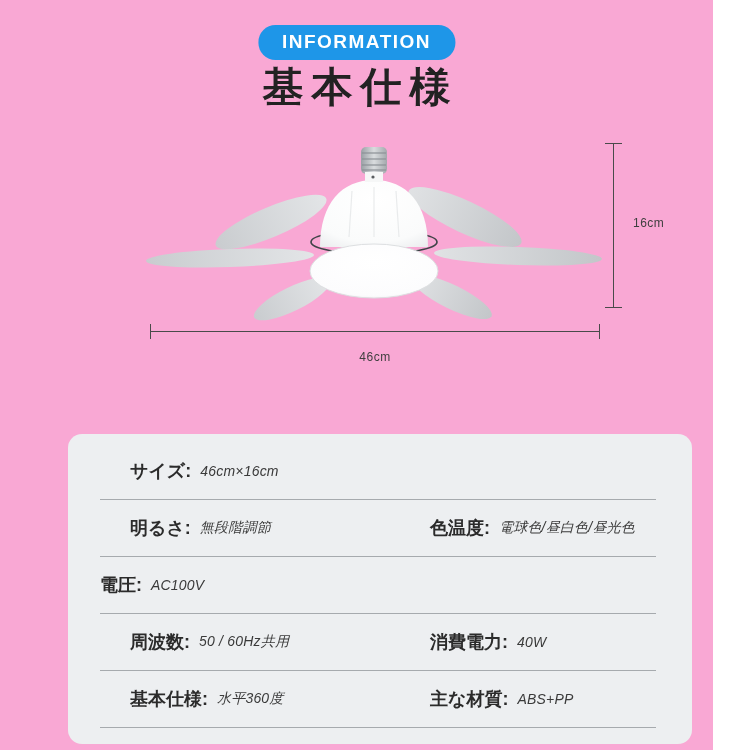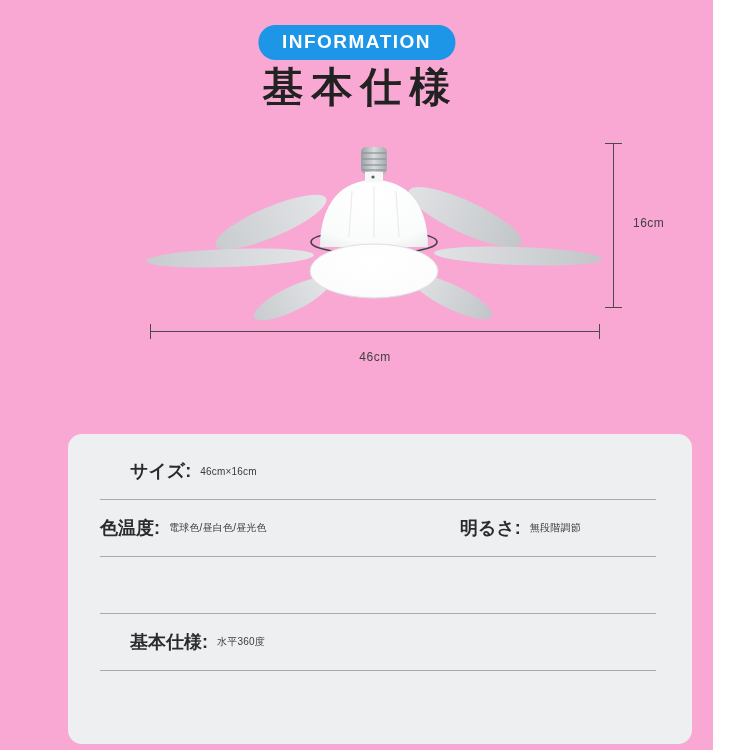--- a/index.html
+++ b/index.html
@@ -77,21 +77,21 @@
     display: grid;
     grid-template-columns: 330px 1fr;
     align-items: center;
     height: 57px;
     margin: 0 36px 0 32px;
     border-bottom: 1px solid #a6aaae;
   }
   .spec-cell { display: flex; align-items: center; white-space: nowrap; }
   .spec-cell.left { padding-left: 30px; }
   .spec-label { font-size: 18px; font-weight: 700; color: #2b2b2b; }
-  .spec-value { font-size: 10px; color: #3a3a3a; margin-left: 9px; letter-spacing: 0.2px; }
+  .spec-value { font-size: 14px; color: #3a3a3a; margin-left: 9px; letter-spacing: 0.2px; font-style: italic; }
 </style>
 </head>
 <body>
 
 <div id="stage">
 
   <div class="info-badge">INFORMATION</div>
   <h1 class="page-title">基本仕様</h1>
 
   <div class="fan-wrap">
@@ -167,35 +167,53 @@
   <div class="spec-panel">
 
     <div class="spec-row">
       <div class="spec-cell left">
         <span class="spec-label">サイズ:</span>
         <span class="spec-value">46cm×16cm</span>
       </div>
     </div>
 
     <div class="spec-row">
+      <div class="spec-cell left">
+        <span class="spec-label">明るさ:</span>
+        <span class="spec-value">無段階調節</span>
+      </div>
       <div class="spec-cell right">
         <span class="spec-label">色温度:</span>
         <span class="spec-value">電球色/昼白色/昼光色</span>
       </div>
-      <div class="spec-cell left">
-        <span class="spec-label">明るさ:</span>
-        <span class="spec-value">無段階調節</span>
-      </div>
-    </div>
-
-    <div class="spec-row">
-    </div>
-
+    </div>
+
+    <div class="spec-row">
+      <div class="spec-cell right">
+        <span class="spec-label">電圧:</span>
+        <span class="spec-value">AC100V</span>
+      </div>
+    </div>
+
+    <div class="spec-row">
+      <div class="spec-cell left">
+        <span class="spec-label">周波数:</span>
+        <span class="spec-value">50 / 60Hz共用</span>
+      </div>
+      <div class="spec-cell right">
+        <span class="spec-label">消費電力:</span>
+        <span class="spec-value">40W</span>
+      </div>
+    </div>
 
     <div class="spec-row">
       <div class="spec-cell left">
         <span class="spec-label">基本仕様:</span>
         <span class="spec-value">水平360度</span>
       </div>
+      <div class="spec-cell right">
+        <span class="spec-label">主な材質:</span>
+        <span class="spec-value">ABS+PP</span>
+      </div>
     </div>
 
   </div>
 </div>
 
 </body></html>

